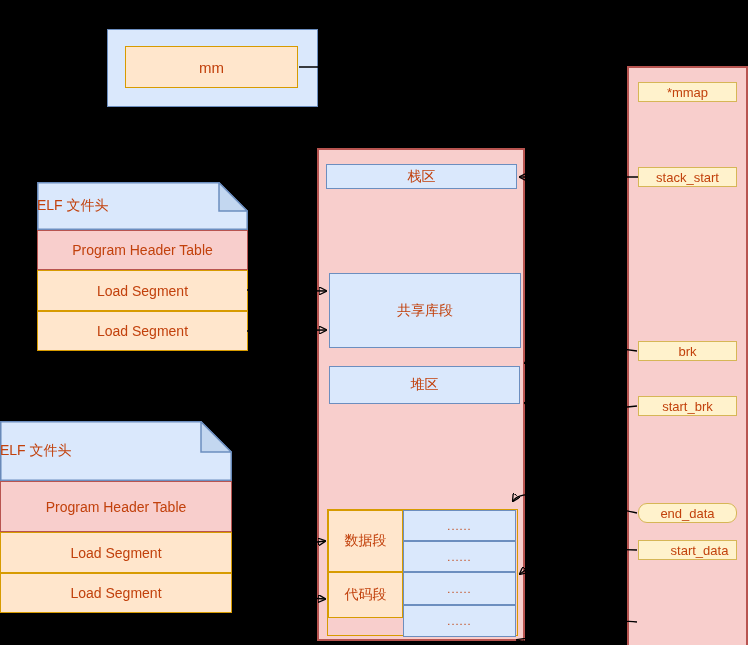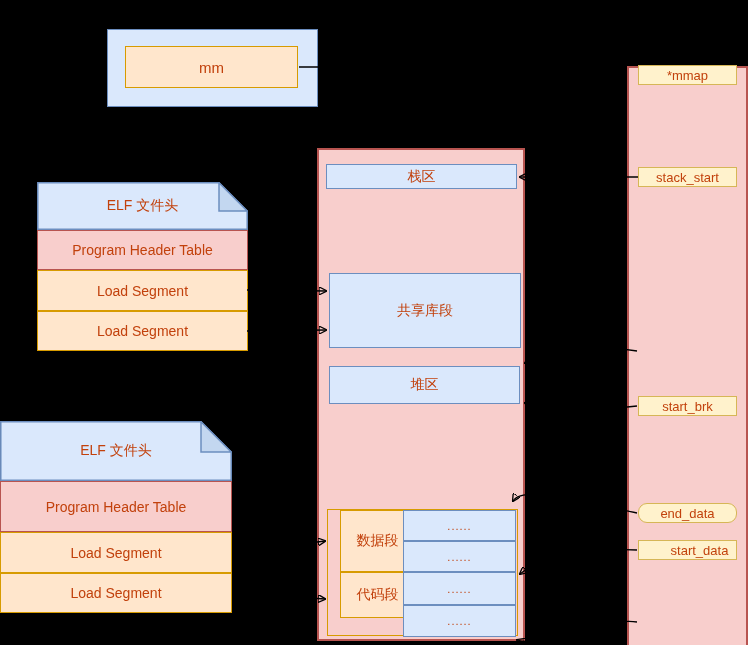--- a/index.html
+++ b/index.html
@@ -26,44 +26,44 @@
   .elf1-pht  {left:37px;top:230px;width:211px;height:40px;font-size:14px;}
   .elf1-ls1  {left:37px;top:270px;width:211px;height:41px;font-size:14px;}
   .elf1-ls2  {left:37px;top:311px;width:211px;height:40px;font-size:14px;}
 
   
   .elf2-header{left:0px;top:421px;width:232px;height:60px;font-size:14px;}
   .elf2-pht  {left:0px;top:481px;width:232px;height:51px;font-size:14px;}
   .elf2-ls1  {left:0px;top:532px;width:232px;height:41px;font-size:14px;}
   .elf2-ls2  {left:0px;top:573px;width:232px;height:40px;font-size:14px;}
 
-  .doc-shape{display:flex;align-items:center;justify-content:center;}
+  .doc-shape{display:flex;align-items:center;justify-content:flex-start;}
   .doc-shape svg{position:absolute;left:0;top:0;}
   .doc-shape span{position:relative;z-index:2;}
 
   
   .mem-container{left:317px;top:148px;width:208px;height:493px;background:#f8cecc;border:2px solid #b85450;}
   .stack-box {left:326px;top:164px;width:191px;height:25px;font-size:14px;}
   .shared-box{left:329px;top:273px;width:192px;height:75px;font-size:14px;}
   .heap-box  {left:329px;top:366px;width:191px;height:38px;font-size:14px;}
 
   .seg-group{left:327px;top:509px;width:191px;height:127px;border:1.5px solid #d79b00;}
-  .seg-label{position:absolute;box-sizing:border-box;left:12px;width:75px;background:#ffe6cc;border:1px solid #d79b00;font-size:14px;}
+  .seg-label{position:absolute;box-sizing:border-box;left:0;width:75px;background:#ffe6cc;border:1px solid #d79b00;font-size:14px;}
   .seg-label.data{top:0;height:62px;}
   .seg-label.code{top:62px;height:46px;}
   .dots-cell{position:absolute;box-sizing:border-box;left:75px;width:113px;background:#dae8fc;border:1px solid #6c8ebf;font-size:11px;letter-spacing:1px;}
   .dots-1{top:0;height:31px;}
   .dots-2{top:31px;height:31px;}
   .dots-3{top:62px;height:33px;}
   .dots-4{top:95px;height:32px;}
 
   
   .struct-container{left:627px;top:66px;width:121px;height:600px;background:#f8cecc;border:2px solid #b85450;}
   .field{left:638px;width:99px;height:20px;font-size:13px;background:#fff2cc;border:1.5px solid #d6b656;}
-  .f-mmap      {top:65px;}
+  .f-mmap      {top:82px;}
   .f-stackstart{top:167px;}
   .f-brk       {top:341px;}
   .f-startbrk  {top:396px;}
   .f-enddata   {top:503px;border-radius:9px;}
   .f-startdata {top:540px;padding-left:24px;}
   .f-endcode   {top:572px;}
   .f-startcode {top:612px;}
 
   
   #connectors{position:absolute;left:0;top:0;width:748px;height:645px;z-index:10;pointer-events:none;}
@@ -145,20 +145,23 @@
     </div>
   </div>
 
   <div class="abs struct-container"></div>
   <div class="abs field f-mmap center">
       <span>*mmap</span>
     </div>
   <div class="abs field f-stackstart center">
       <span>stack_start</span>
     </div>
+  <div class="abs field f-brk center">
+      <span>brk</span>
+    </div>
   <div class="abs field f-startbrk center">
       <span>start_brk</span>
     </div>
   <div class="abs field f-enddata center">
       <span>end_data</span>
     </div>
   <div class="abs field f-startdata center">
       <span>start_data</span>
     </div>
 

